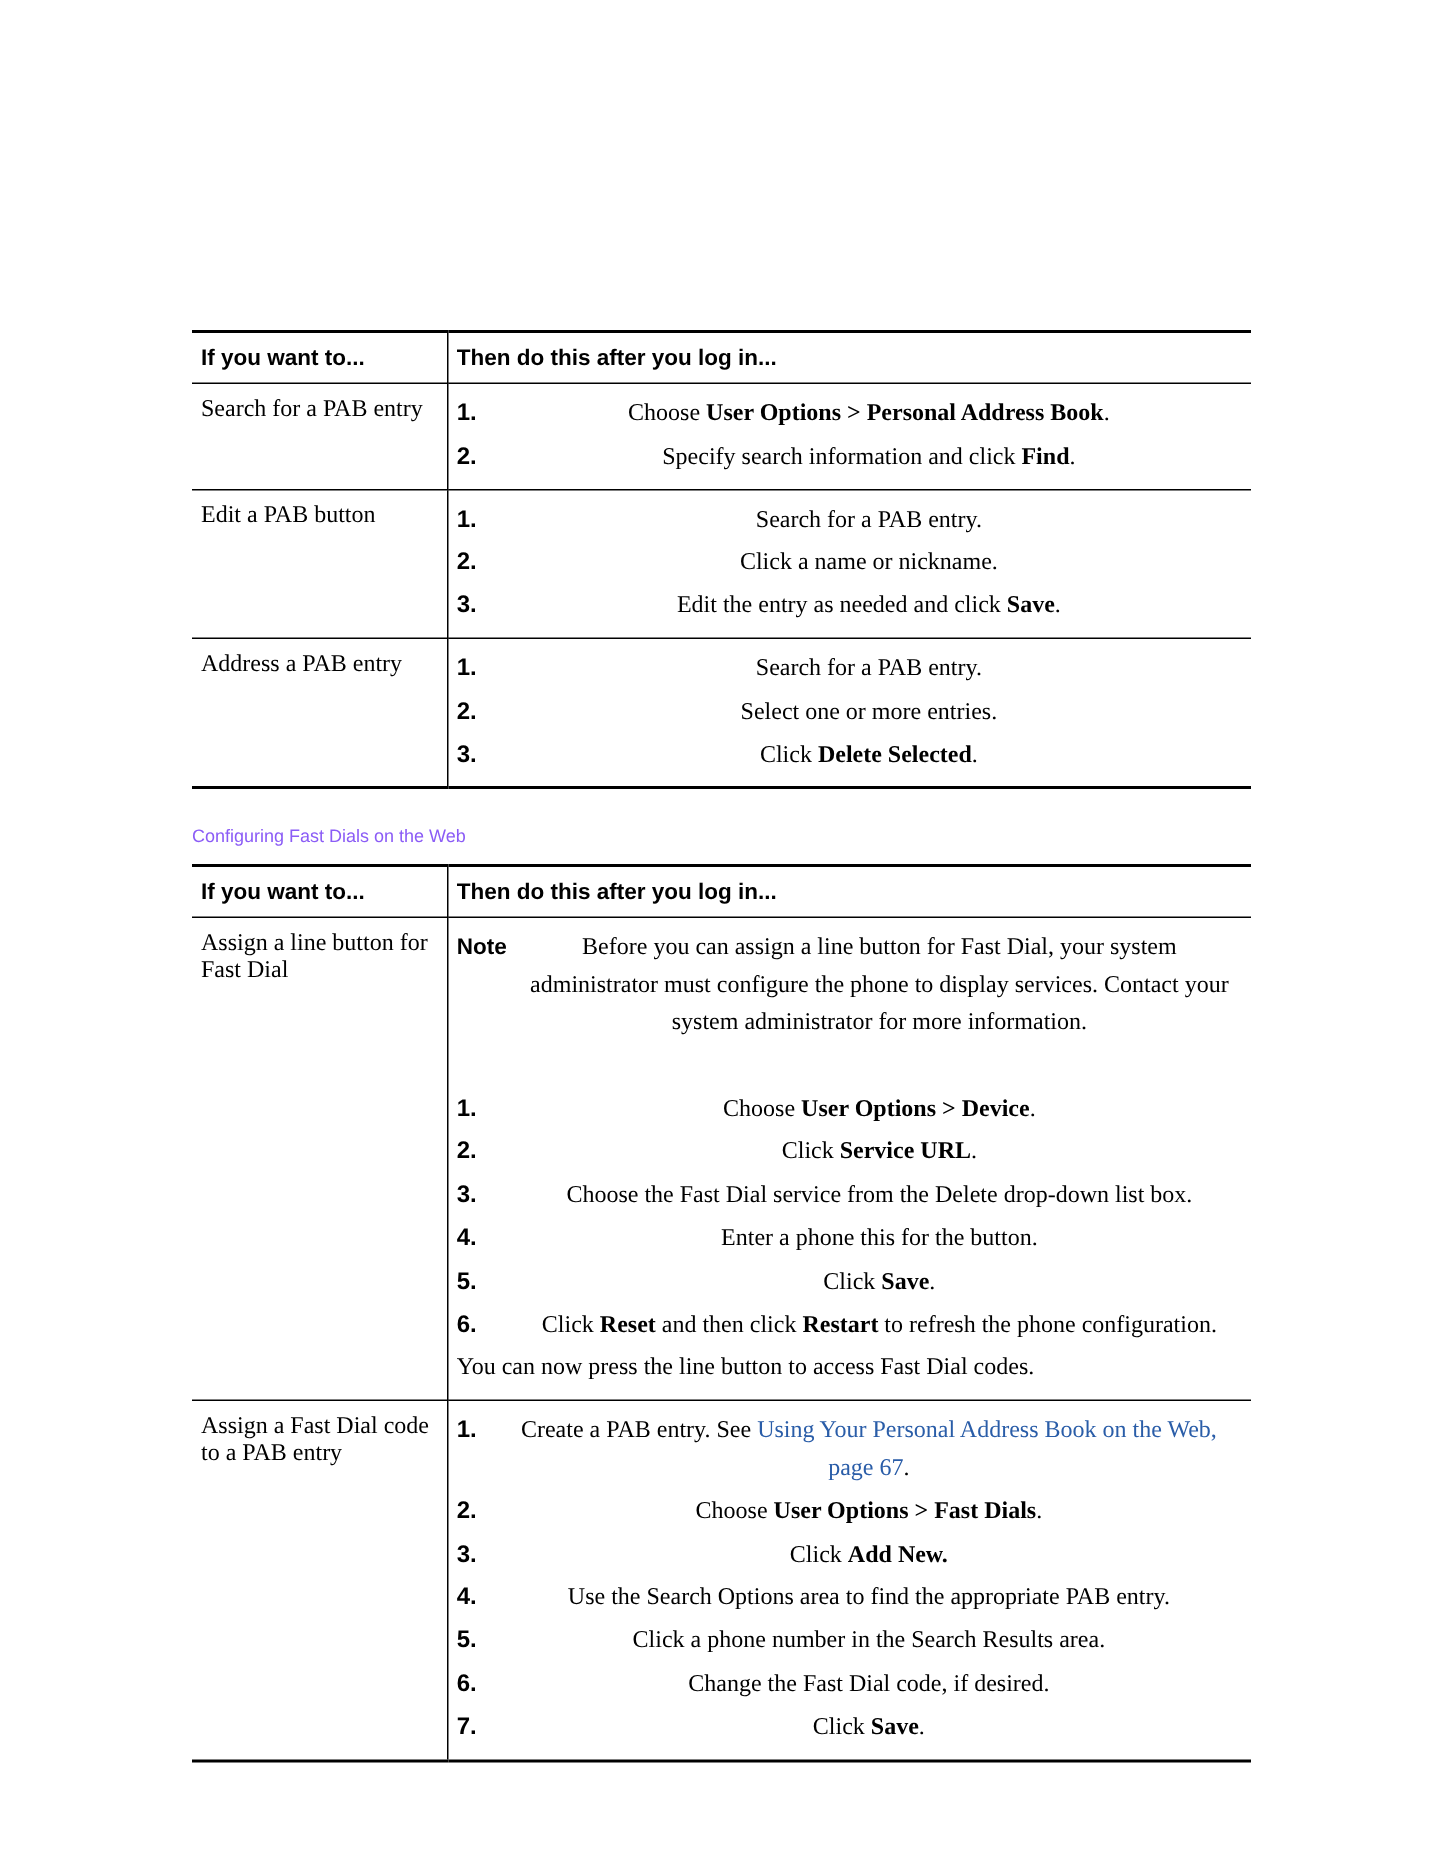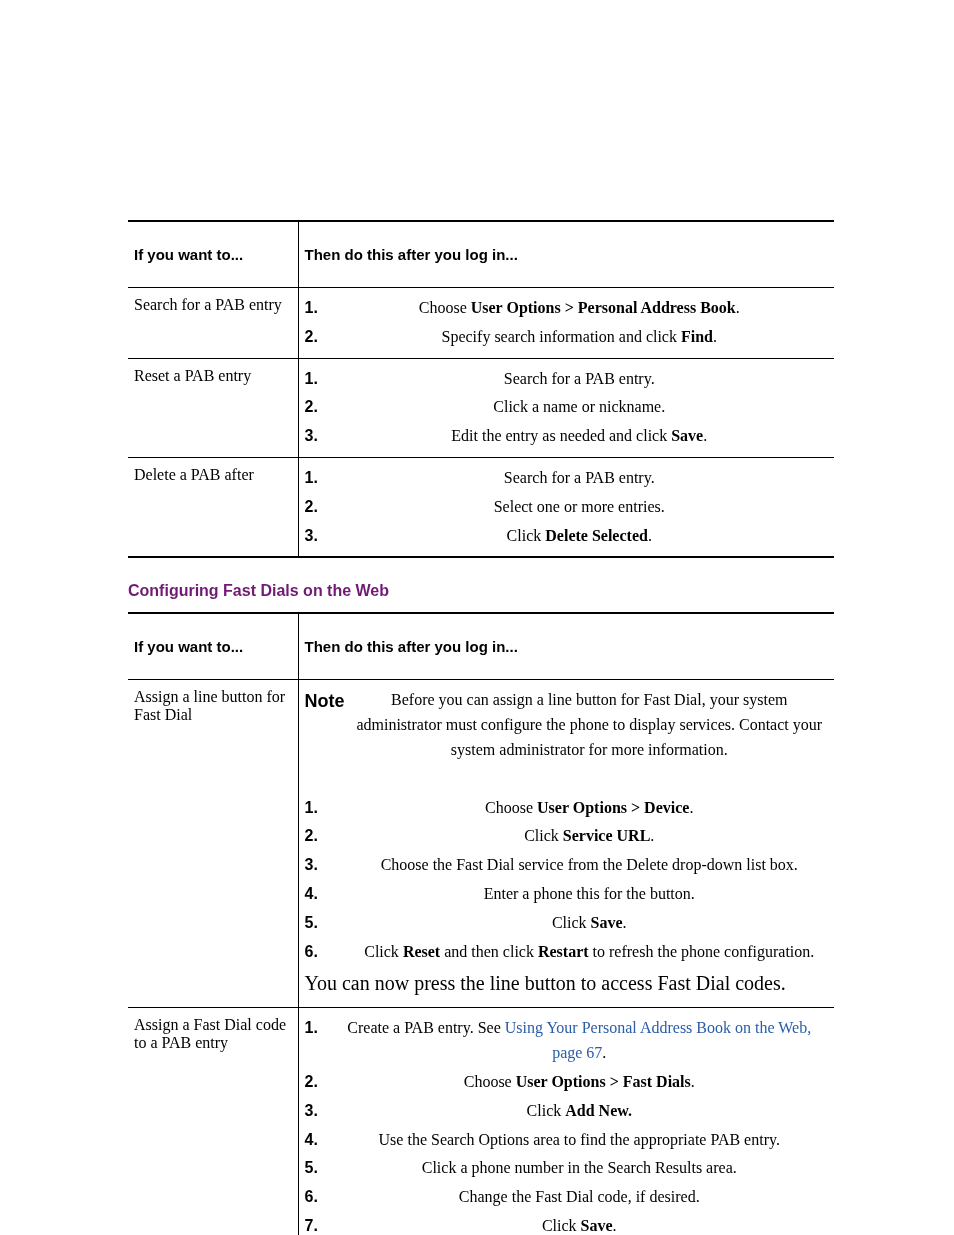--- a/index.html
+++ b/index.html
@@ -26,21 +26,21 @@
     border-left: none;
     border-right: none;
     text-align: left;
     vertical-align: top;
     padding: 6px 6px;
   }
   table.doc > thead > tr > th {
     font-family: Arial, Helvetica, sans-serif;
     font-weight: bold;
     font-size: 15px;
-    padding: 24px 6px;
+    padding: 8px 6px;
     border-top: 2px solid #000;
     border-bottom: 1px solid #000;
   }
   table.doc > thead > tr > th:first-child,
   table.doc > tbody > tr > td:first-child {
     border-right: 1px solid #000;
     width: 170px;
   }
   table.doc .rowlabel {
     font-size: 16px;
@@ -66,32 +66,32 @@
   .step-num {
     width: 26px;
     font-family: Arial, Helvetica, sans-serif;
     font-weight: bold;
     text-align: left;
     padding-right: 6px;
   }
   .step-body .b { font-weight: bold; }
   .note-row .step-num {
     width: 40px;
-    font-size: 18px;
+    font-size: 15px;
   }
   .plain-row {
-    font-size: 20px;
+    font-size: 16px;
     padding: 2px 0 2px 0;
     line-height: 1.55;
   }
   h2.section {
     font-family: Arial, Helvetica, sans-serif;
-    font-weight: bold;
-    font-size: 16px;
-    color: #701a75;
+    font-weight: normal;
+    font-size: 12px;
+    color: #8b5cf6;
     margin: 20px 0 12px 0;
   }
   p.intro {
     font-size: 16px;
     margin: 0 0 12px 0;
     line-height: 1.5;
   }
   a.link {
     color: #2a5da8;
     text-decoration: none;
@@ -126,40 +126,40 @@
                 <div class="step-body"><span>Choose <span class="b">User Options &gt; Personal Address Book</span>.</span></div>
               </div>
               <div class="step-row">
                 <div class="step-num">2.</div>
                 <div class="step-body"><span>Specify search information and click <span class="b">Find</span>.</span></div>
               </div>
             </div>
           </td>
         </tr>
         <tr>
-          <td class="rowlabel">Reset a PAB entry</td>
+          <td class="rowlabel">Edit a PAB button</td>
           <td>
             <div class="steps">
               <div class="step-row">
                 <div class="step-num">1.</div>
                 <div class="step-body"><span>Search for a PAB entry.</span></div>
               </div>
               <div class="step-row">
                 <div class="step-num">2.</div>
                 <div class="step-body"><span>Click a name or nickname.</span></div>
               </div>
               <div class="step-row">
                 <div class="step-num">3.</div>
                 <div class="step-body"><span>Edit the entry as needed and click <span class="b">Save</span>.</span></div>
               </div>
             </div>
           </td>
         </tr>
         <tr>
-          <td class="rowlabel">Delete a PAB after</td>
+          <td class="rowlabel">Address a PAB entry</td>
           <td>
             <div class="steps">
               <div class="step-row">
                 <div class="step-num">1.</div>
                 <div class="step-body"><span>Search for a PAB entry.</span></div>
               </div>
               <div class="step-row">
                 <div class="step-num">2.</div>
                 <div class="step-body"><span>Select one or more entries.</span></div>
               </div>

